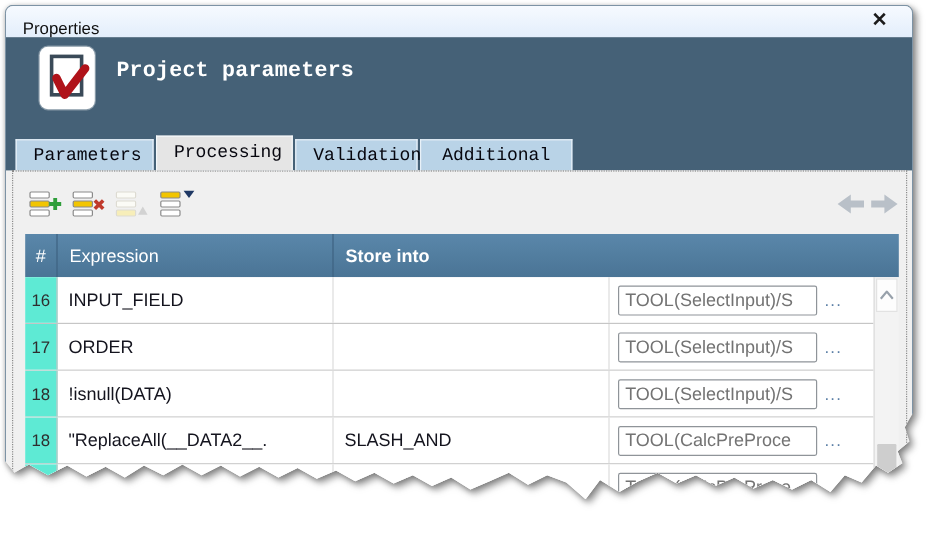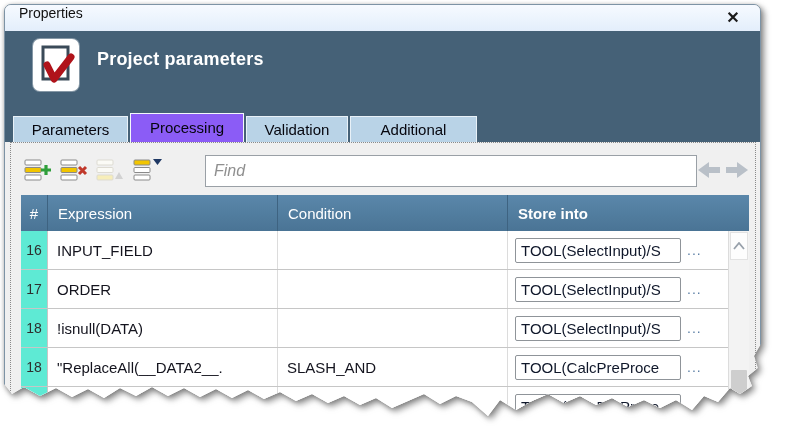--- a/index.html
+++ b/index.html
@@ -1,31 +1,31 @@
 <!DOCTYPE html>
 <html><head>
 <meta charset="utf-8">
 <style>
   html,body{margin:0;padding:0;background:#ffffff;font-family:"Liberation Sans",sans-serif;}
   .stage{position:relative;width:788px;height:447px;overflow:hidden;background:#fff;}
   .torn-wrap{position:absolute;left:4px;top:4px;filter:drop-shadow(3px 3px 3px rgba(0,0,0,.38)) drop-shadow(0px 1px 2px rgba(0,0,0,.25));}
   .dialog{position:relative;width:757px;height:436px;background:#f0f0f0;border:1px solid #7d93a5;border-radius:7px 7px 0 0;box-sizing:border-box;
     clip-path:polygon(0px 0px,757px 0px,757px 340px,750px 352px,754px 364px,744px 372px,748px 382px,736px 390px,726px 384px,714px 398px,700px 392px,688px 406px,672px 396px,656px 404px,640px 396px,624px 403px,608px 394px,592px 401px,576px 392px,560px 399px,544px 390px,528px 397px,512px 406px,496px 396px,484px 412px,468px 398px,452px 392px,436px 400px,420px 390px,404px 397px,388px 404px,372px 394px,356px 401px,340px 392px,324px 399px,308px 390px,292px 397px,276px 388px,260px 395px,244px 386px,228px 394px,212px 385px,196px 393px,180px 384px,164px 392px,148px 383px,132px 392px,116px 384px,100px 394px,84px 385px,68px 393px,52px 384px,36px 392px,20px 383px,8px 390px,0px 380px);}
   
-  .titlebar{position:absolute;left:0;top:0;right:0;height:26px;background:linear-gradient(#f6faff,#e3eefb);border-radius:6px 6px 0 0;display:flex;align-items:flex-start;}
+  .titlebar{position:absolute;left:0;top:0;right:0;height:26px;background:linear-gradient(#f6faff,#e3eefb);border-radius:6px 6px 0 0;display:flex;align-items:flex-end;}
   .title-text{font-size:14px;color:#101010;padding-left:14px;}
   .close-btn{position:absolute;right:16px;top:3px;width:22px;height:20px;font-size:16px;font-weight:bold;color:#1a1a1a;text-align:center;line-height:20px;cursor:default;}
   
-  .band{position:absolute;left:0;top:26px;right:0;height:111px;background:#456177;}
+  .band{position:absolute;left:0;top:26px;right:0;height:111px;background:#456177;font-family:Liberation Mono, monospace;}
   .badge{position:absolute;left:28px;top:8px;width:46px;height:52px;background:#ffffff;border-radius:7px;box-shadow:0 0 0 1px rgba(255,255,255,.35);}
   .band-title{position:absolute;left:92px;top:18px;color:#ffffff;font-size:18px;font-weight:bold;letter-spacing:.2px;}
   
   .tabs{position:absolute;left:8px;bottom:0;display:flex;align-items:flex-end;}
   .tab{box-sizing:border-box;height:26px;line-height:25px;padding:0 14px;background:#b9d3e7;border:1px solid #e8f1f8;border-bottom:none;font-size:15px;color:#06060e;margin-right:2px;text-align:center;}
-  .tab.active{background:#8b5cf6;height:29px;line-height:28px;border-color:#f4f8fb;position:relative;z-index:3;}
+  .tab.active{background:#e5e5e5;height:29px;line-height:28px;border-color:#f4f8fb;position:relative;z-index:3;}
   .tab-parameters{width:115px;} .tab-processing{width:114px;} .tab-validation{width:102px;} .tab-additional{width:127px;}
   
   .panel{position:absolute;left:5px;top:137px;width:746px;height:299px;background:#f0f0f0;border:1px dotted #8a8a8a;box-sizing:border-box;}
   
   .toolbar{position:absolute;left:8px;top:9px;height:38px;right:6px;}
   .tool-btn{position:absolute;top:4px;width:30px;height:28px;display:flex;align-items:center;justify-content:center;}
   .tool-btn.disabled{opacity:1;}
   .find-box{position:absolute;left:186px;top:3px;width:492px;height:32px;box-sizing:border-box;border:1px solid #9aa0a6;background:#fff;font-family:"Liberation Sans",sans-serif;font-size:16px;padding:0 8px;color:#222;}
   .find-box::placeholder{font-style:italic;color:#8f8f8f;}
   .nav-arrows{position:absolute;right:0px;top:8px;display:flex;gap:4px;}
@@ -35,21 +35,21 @@
   .th{box-sizing:border-box;display:flex;align-items:center;border-right:1px solid #3e6381;padding-left:10px;}
   .th-num{width:27px;justify-content:center;padding-left:0;}
   .th-expr{width:230px;text-align:right;} .th-cond{width:230px;} .th-store{width:220px;border-right:none;font-weight:bold;}
   .rows{position:absolute;left:0;top:36px;right:21px;}
   .row{display:flex;height:38px;background:#ffffff;border-bottom:1px solid #c6c6c6;}
   .cell{box-sizing:border-box;display:flex;align-items:center;font-size:15px;color:#14141e;overflow:hidden;white-space:nowrap;}
   .cell-num{width:27px;justify-content:center;background:#5eead4;border-right:1px solid #c6c6c6;color:#2e2e2e;font-size:14px;}
   .cell-expr{width:230px;padding-left:9px;border-right:1px solid #dcdcdc;}
   .cell-cond{width:230px;padding-left:9px;border-right:1px solid #dcdcdc;}
   .cell-store{width:220px;padding-left:7px;}
-  .store-box{box-sizing:border-box;width:166px;height:25px;border:1px solid #8f9499;border-radius:2px;background:#fff;font-size:15px;color:#0f172a;line-height:23px;padding:0 5px;overflow:hidden;white-space:nowrap;}
+  .store-box{box-sizing:border-box;width:166px;height:25px;border:1px solid #8f9499;border-radius:2px;background:#fff;font-size:15px;color:#737373;line-height:23px;padding:0 5px;overflow:hidden;white-space:nowrap;}
   .store-more{margin-left:6px;color:#5b7fa6;font-size:14px;letter-spacing:1px;}
   
   .vscroll{position:absolute;right:0;top:36px;bottom:0;width:21px;background:#f3f3f3;border-left:1px solid #dcdcdc;box-sizing:border-box;}
   .vscroll-up{position:absolute;left:1px;right:1px;top:1px;height:26px;background:#fdfdfd;border:1px solid #e2e2e2;display:flex;align-items:center;justify-content:center;}
   .vscroll-thumb{position:absolute;left:2px;right:2px;top:139px;bottom:0;background:#cecece;border-radius:1px;}
   .icon-svg{display:block;}
 </style>
 </head>
 <body>
 
@@ -107,40 +107,38 @@
             </svg>
           </div>
           <div class="tool-btn" style="left:114px;">
             <svg class="icon-svg" width="30" height="24" viewBox="0 0 30 24">
               <rect x="1" y="2" width="16" height="5" rx="1" fill="#f2c500" stroke="#8a8a8a"></rect>
               <rect x="1" y="9.5" width="16" height="5" rx="1" fill="#ffffff" stroke="#8a8a8a"></rect>
               <rect x="1" y="17" width="16" height="5" rx="1" fill="#ffffff" stroke="#8a8a8a"></rect>
               <path d="M20 1 L29 1 L24.5 7 Z" fill="#1f3864"></path>
             </svg>
           </div>
-          <input class="find-box" type="text" placeholder="Find" style="">
           <div class="nav-arrows">
             <span>
               <svg class="icon-svg" width="24" height="20" viewBox="0 0 24 20">
                 <path d="M12 2 L12 7 L23 7 L23 13 L12 13 L12 18 L1 10 Z" fill="#b9c0c8"></path>
               </svg>
             </span>
             <span>
               <svg class="icon-svg" width="24" height="20" viewBox="0 0 24 20">
                 <path d="M12 2 L12 7 L1 7 L1 13 L12 13 L12 18 L23 10 Z" fill="#b9c0c8"></path>
               </svg>
             </span>
           </div>
         </div>
 
         <div class="table">
           <div class="thead">
             <div class="th th-num">#</div>
             <div class="th th-expr">Expression</div>
-            <div class="th th-cond">Condition</div>
             <div class="th th-store">Store into</div>
           </div>
 
           <div class="rows">
             <div class="row">
               <div class="cell cell-num">16</div>
               <div class="cell cell-expr">INPUT_FIELD</div>
               <div class="cell cell-cond"></div>
               <div class="cell cell-store">
                 <span class="store-box">TOOL(SelectInput)/S</span>

